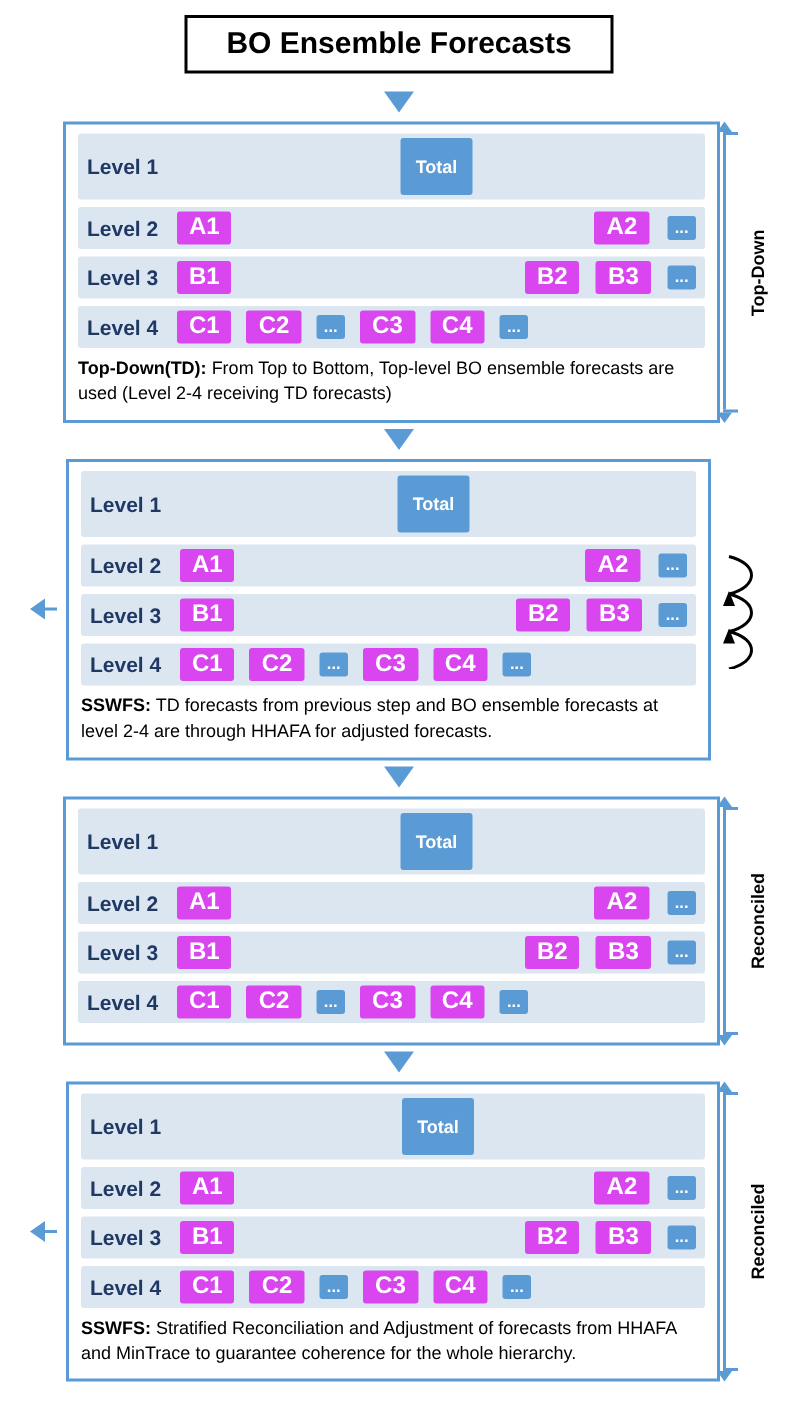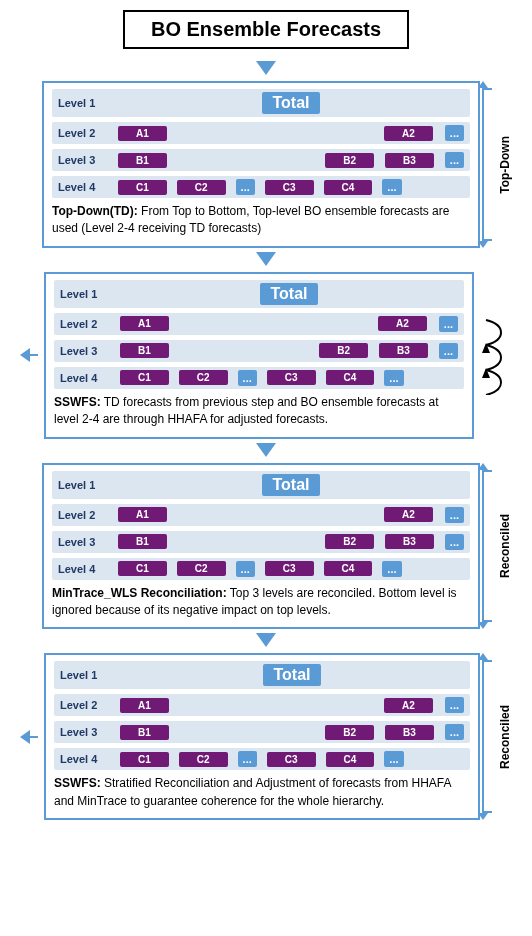--- a/index.html
+++ b/index.html
@@ -44,51 +44,51 @@
     .level-row {
       display: flex;
       align-items: center;
       margin-bottom: 5px;
       background: #dce6f1;
       padding: 3px 6px;
       border-radius: 2px;
     }
 
     .level-label {
-      font-size: 11px;
+      font-size: 14px;
       font-weight: bold;
       color: #1f3864;
       min-width: 60px;
     }
 
     .level-nodes {
       display: flex;
       flex: 1;
       align-items: center;
       justify-content: flex-start;
       gap: 4px;
       flex-wrap: nowrap;
     }
 
     .node {
-      background: #701a75;
+      background: #d946ef;
       color: #fff;
-      font-size: 10px;
-      font-weight: bold;
-      padding: 2px 18px;
+      font-size: 16px;
+      font-weight: bold;
+      padding: 2px 8px;
       border-radius: 2px;
       white-space: nowrap;
     }
 
     .node-total {
       background: #5b9bd5;
       color: #fff;
-      font-size: 16px;
-      font-weight: bold;
-      padding: 2px 10px;
+      font-size: 12px;
+      font-weight: bold;
+      padding: 12px 10px;
       border-radius: 2px;
     }
 
     .node-dots {
       background: #5b9bd5;
       color: #fff;
       font-size: 11px;
       font-weight: bold;
       padding: 2px 5px;
       border-radius: 2px;
@@ -298,21 +298,20 @@
             <span class="node-dots">...</span>
             <div style="width: 2px;"></div>
             <span class="node">C3</span>
             <div style="width: 2px;"></div>
             <span class="node">C4</span>
             <div style="width: 2px;"></div>
             <span class="node-dots">...</span>
             <div style="width: 2px;"></div>
           </div>
         </div>
-        <p class="desc-text"><strong>MinTrace_WLS Reconciliation:</strong> Top 3 levels are reconciled. Bottom level is ignored because of its negative impact on top levels.</p>
       </div>
       <div style="display: flex; flex-direction: row; align-items: stretch; margin-left: 2px; flex-shrink: 0;">
         <div style="display: flex; flex-direction: column; align-items: flex-start; width: 14px;">
           <div style="width: 0px; height: 0px; border-left: 5px solid transparent; border-right: 5px solid transparent; border-bottom: 7px solid rgb(91, 155, 213); margin-left: -4px;"></div>
           <div style="width: 10px; height: 2px; background: rgb(91, 155, 213);"></div>
           <div style="width: 2px; background: rgb(91, 155, 213); flex: 1 1 0%;"></div>
           <div style="width: 10px; height: 2px; background: rgb(91, 155, 213);"></div>
           <div style="width: 0px; height: 0px; border-left: 5px solid transparent; border-right: 5px solid transparent; border-top: 7px solid rgb(91, 155, 213); margin-left: -4px;"></div>
         </div>
         <div style="writing-mode: vertical-rl; transform: rotate(180deg); font-size: 12px; font-weight: bold; align-self: center; white-space: nowrap; margin-left: 2px;">Reconciled</div>

